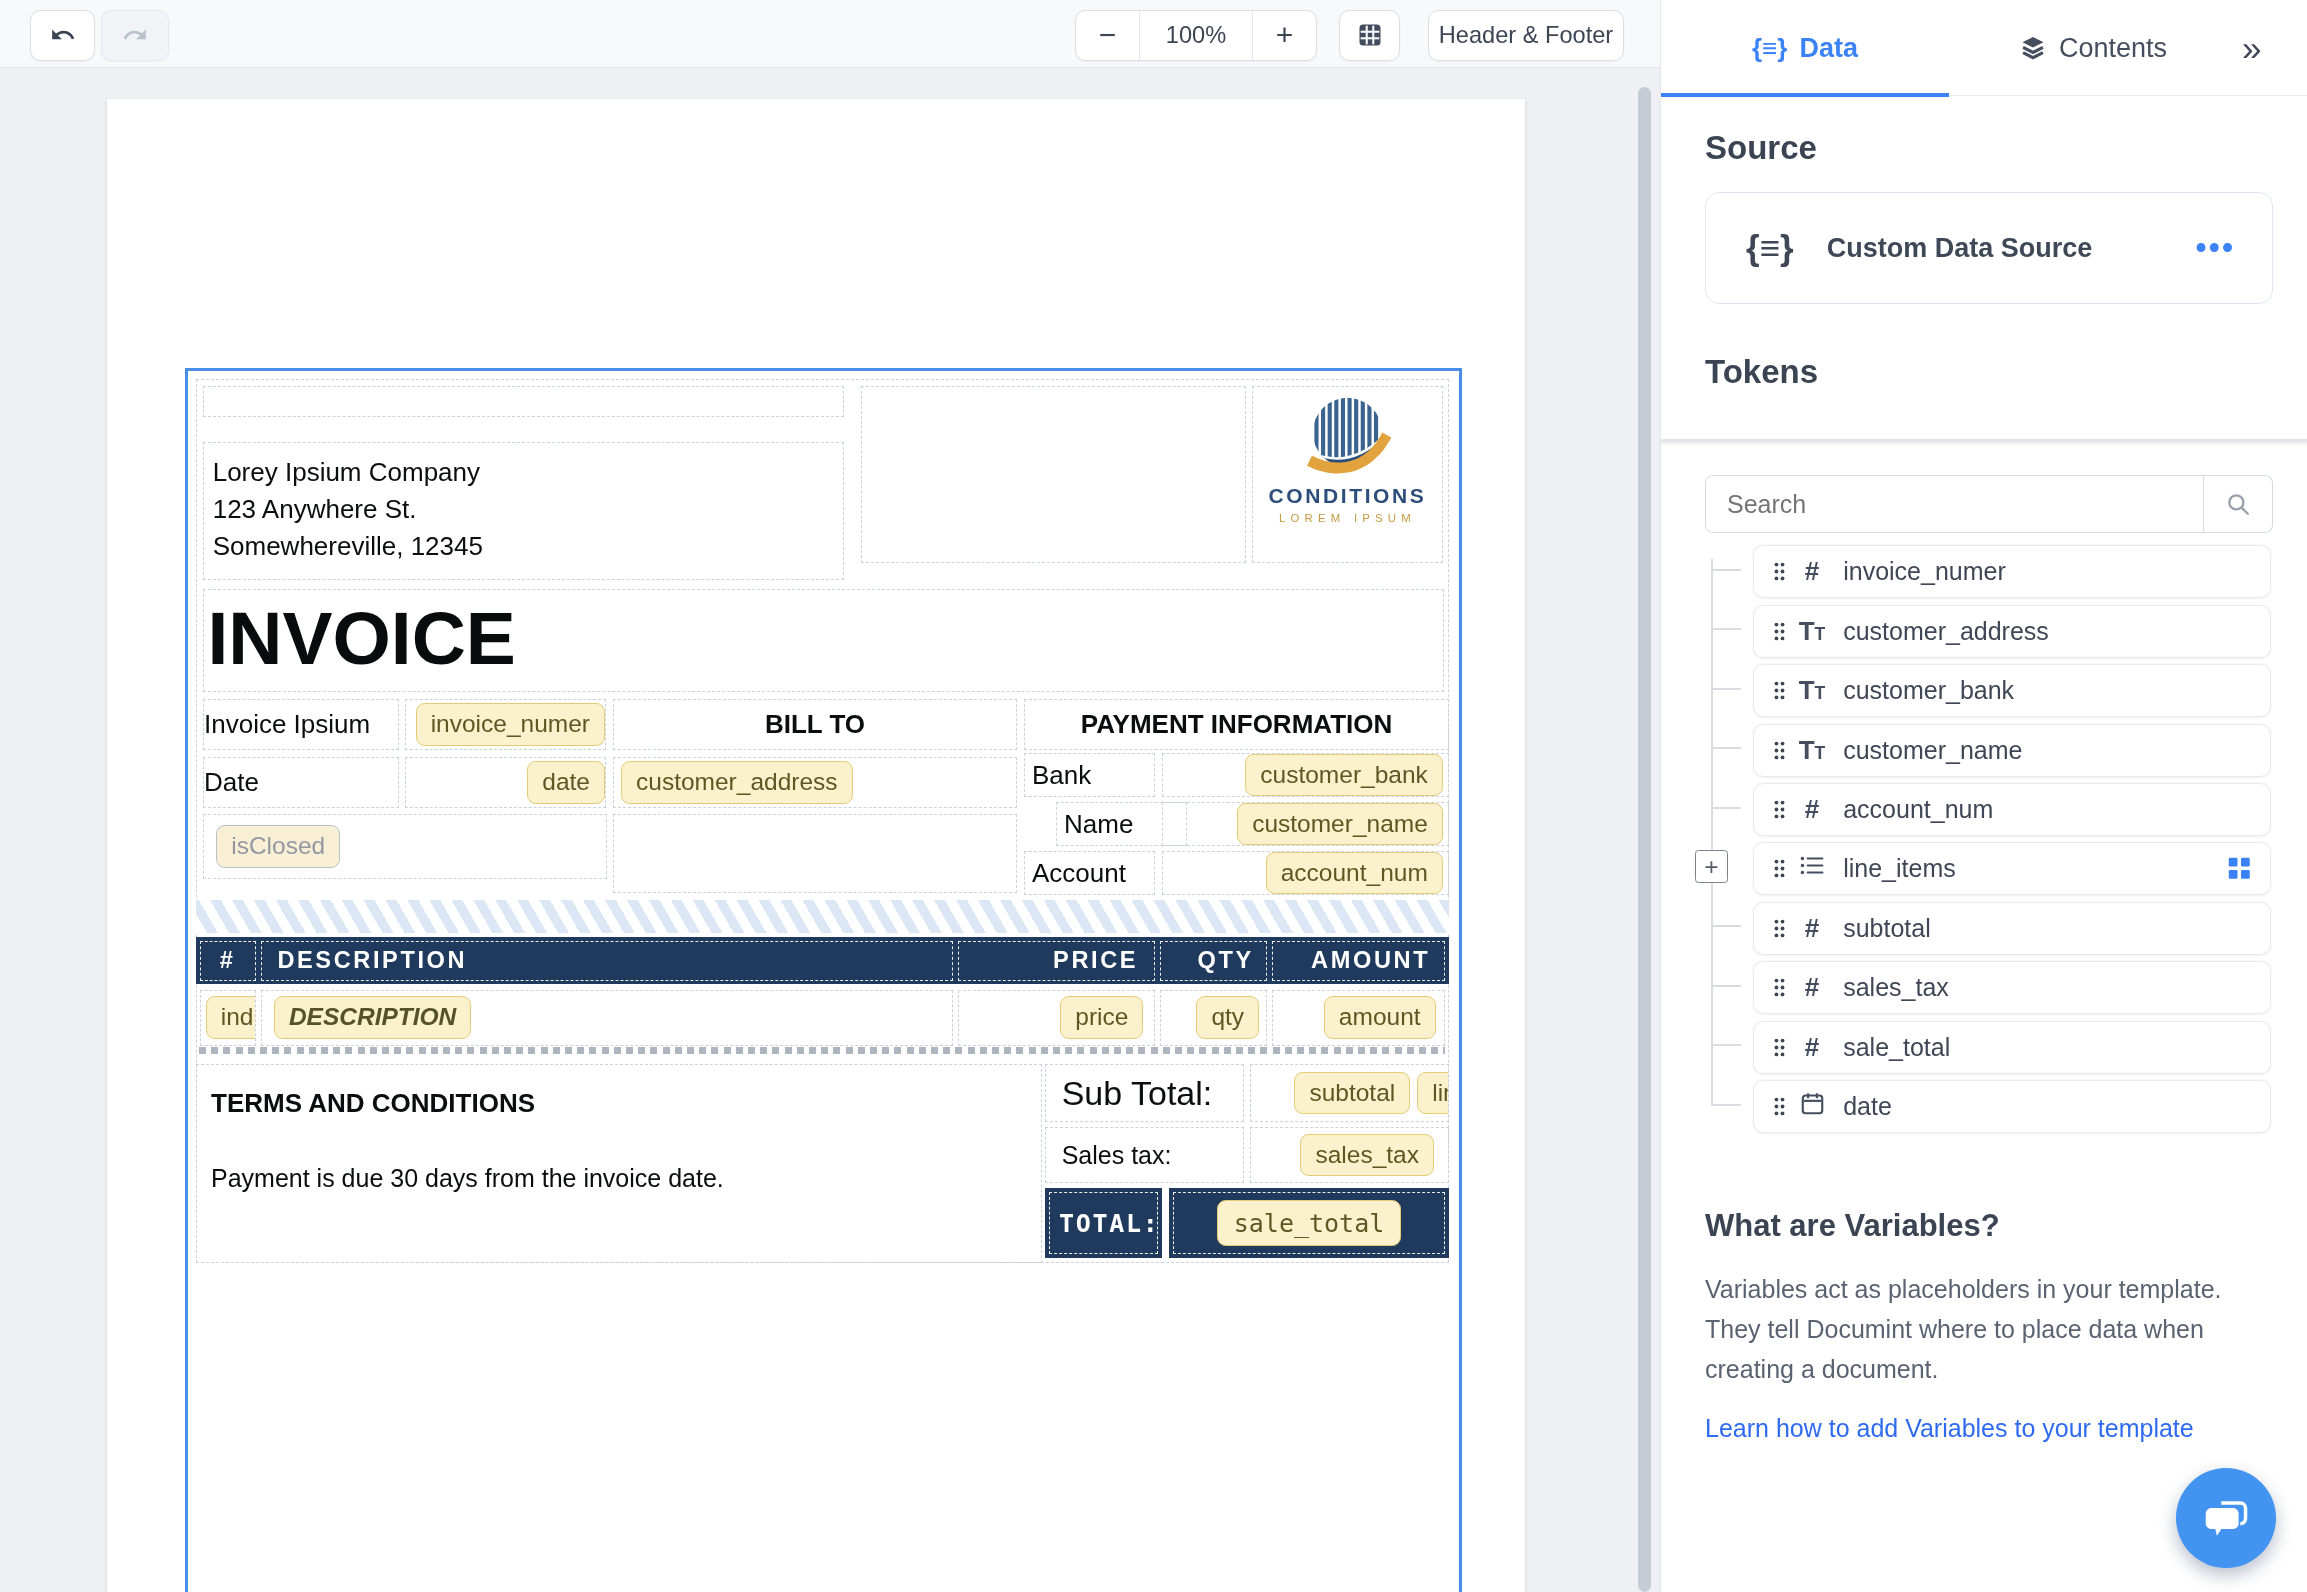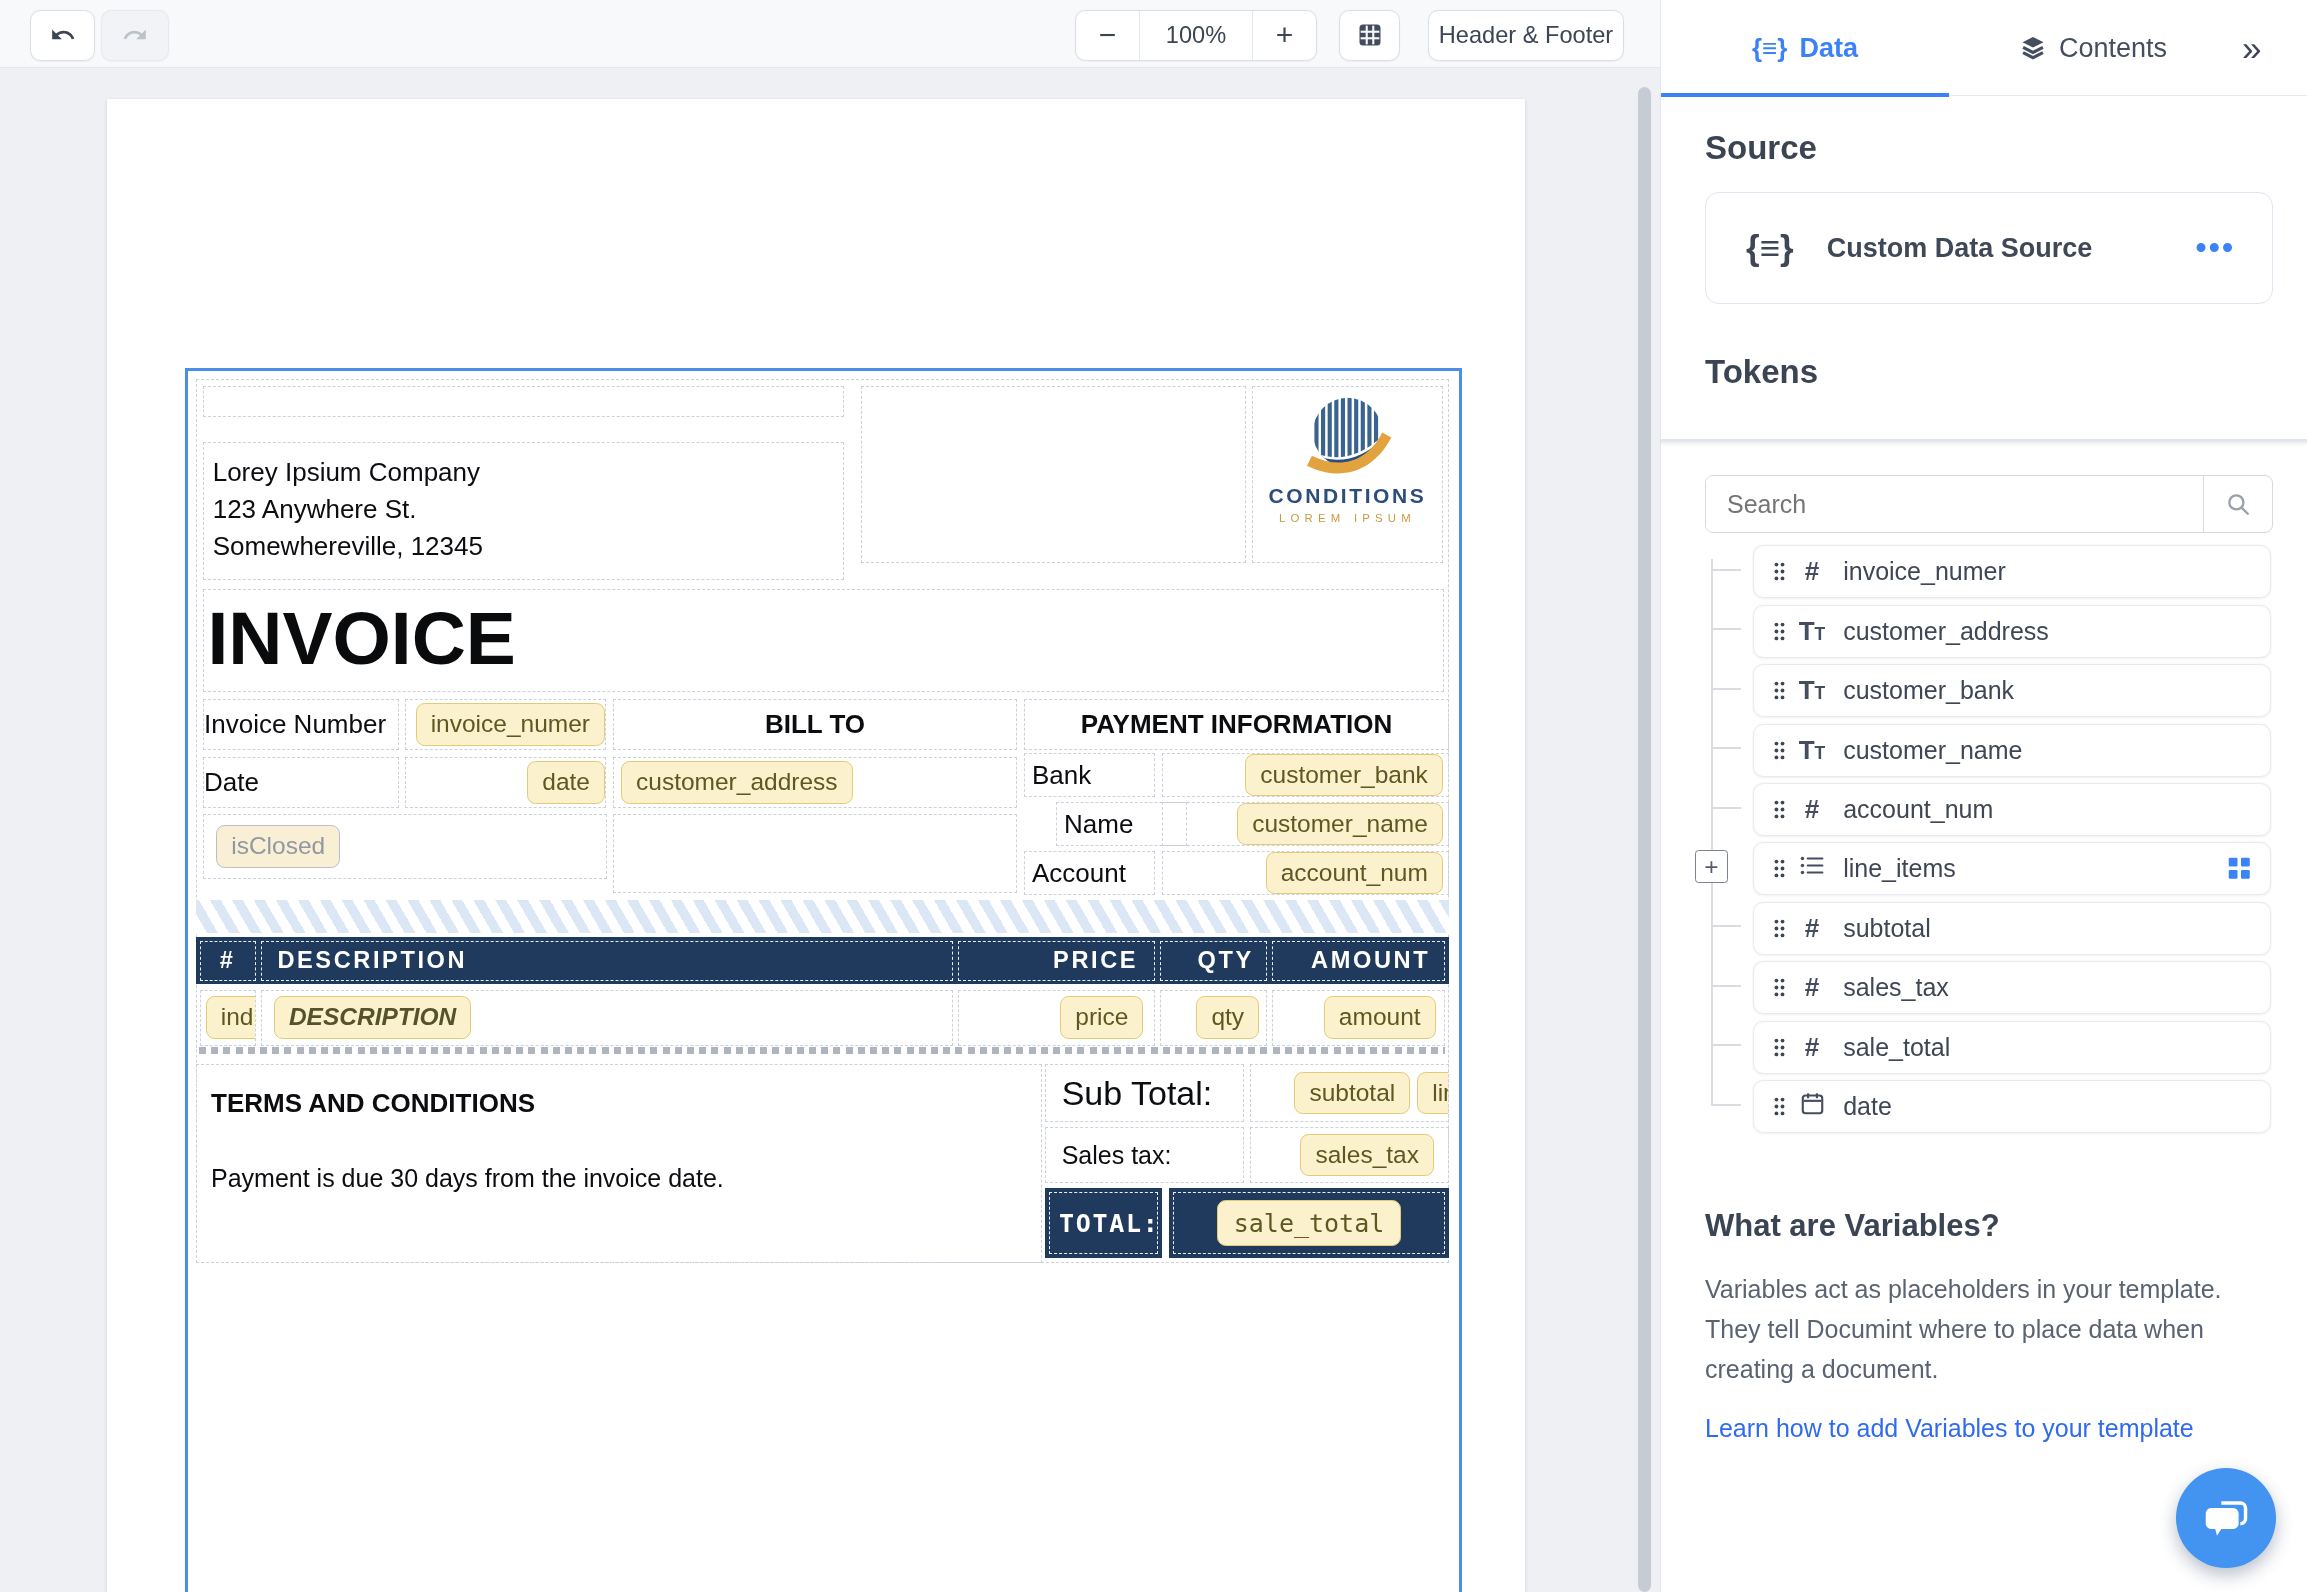--- a/index.html
+++ b/index.html
@@ -129,21 +129,21 @@
       </svg>
       <div style="font-size:21px;font-weight:700;letter-spacing:2.6px;color:#2d4d7b;">CONDITIONS</div>
       <div style="font-size:11.4px;letter-spacing:5.2px;color:#c79a3f;margin-top:3.5px;">LOREM IPSUM</div>
     </div>
 
     <div class="dc" style="left:203px;top:521px;width:1241px;height:103px;">
       <div style="font-size:75px;font-weight:800;color:#0a0b0d;line-height:96px;margin-left:3.5px;">INVOICE</div>
     </div>
 
     <div class="dc" style="left:203px;top:631px;width:196px;height:51px;display:flex;align-items:center;">
-      <span class="lbl">Invoice Number</span>
+      <span class="lbl">Invoice Ipsium</span>
     </div>
     <div class="dc" style="left:405px;top:631px;width:201px;height:51px;display:flex;align-items:center;justify-content:flex-end;">
       <span class="chip">invoice_numer</span>
     </div>
     <div class="dc" style="left:203px;top:689px;width:196px;height:51px;display:flex;align-items:center;">
       <span class="lbl">Date</span>
     </div>
     <div class="dc" style="left:405px;top:689px;width:201px;height:51px;display:flex;align-items:center;justify-content:flex-end;">
       <span class="chip">date</span>
     </div>

